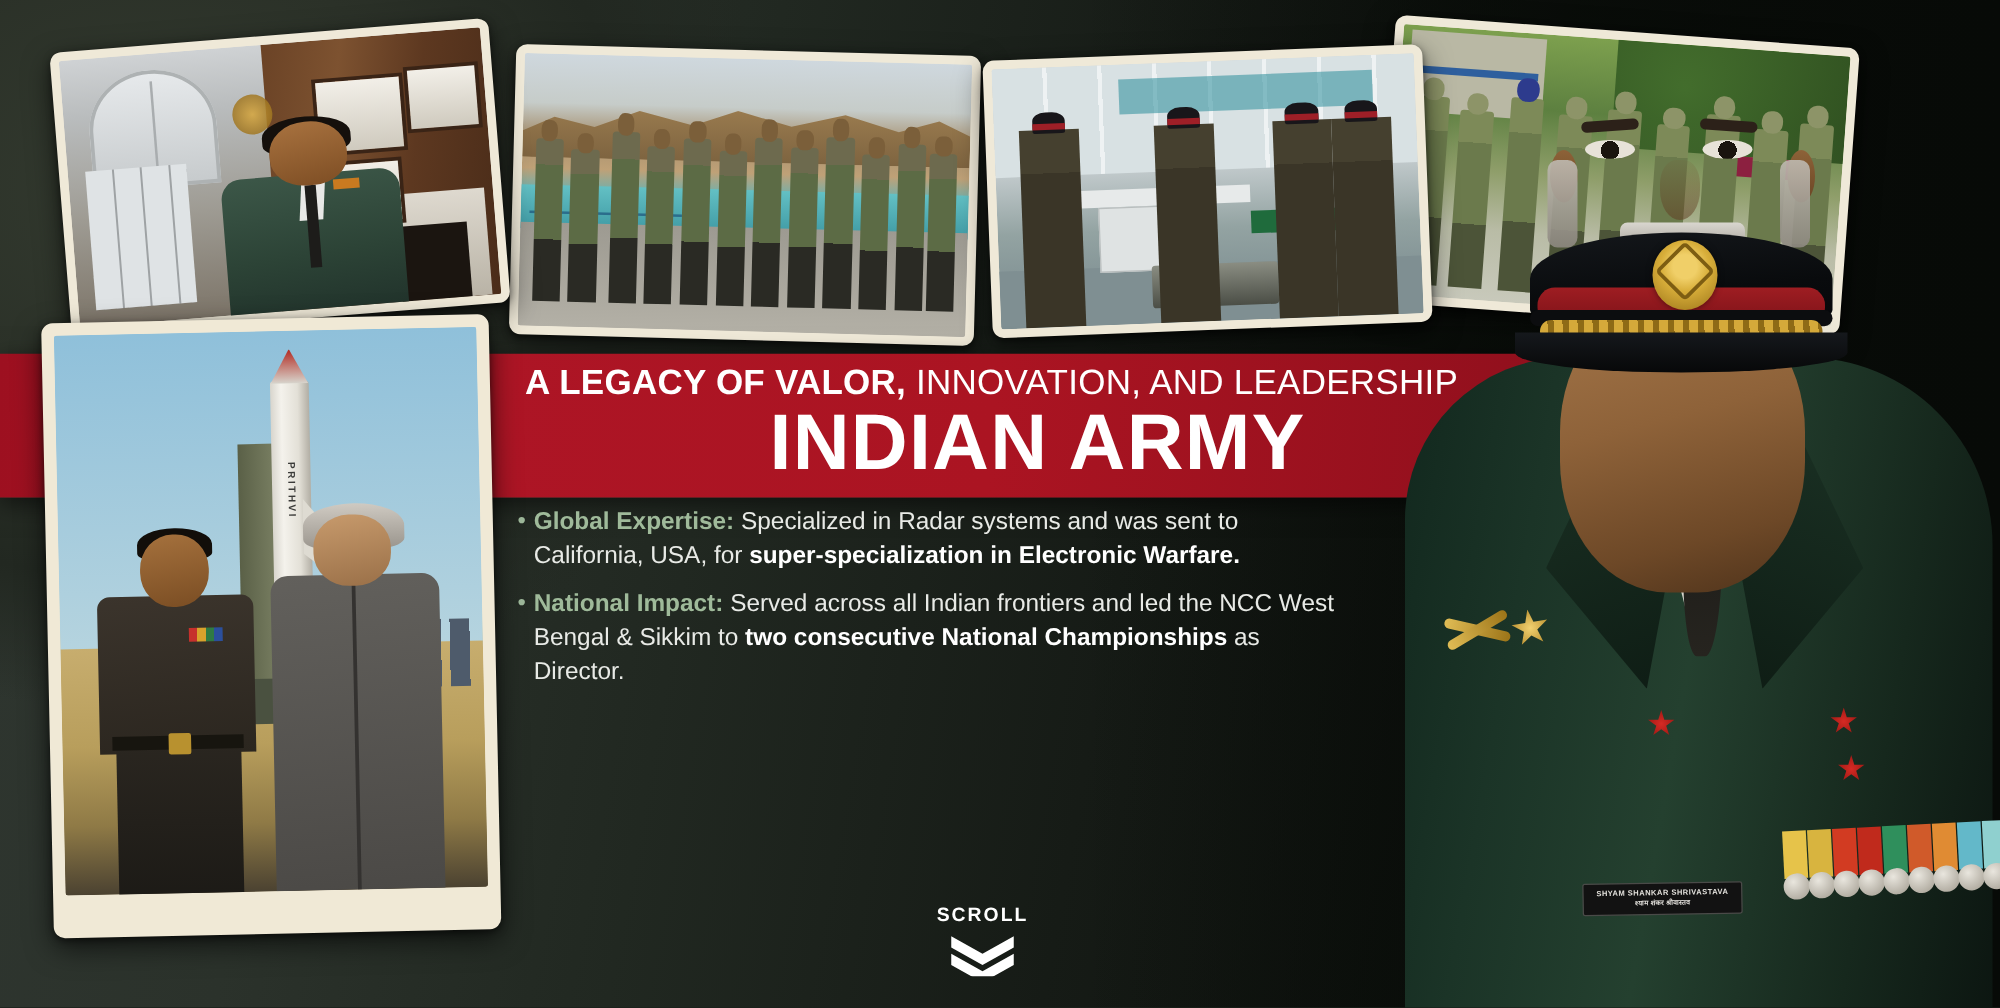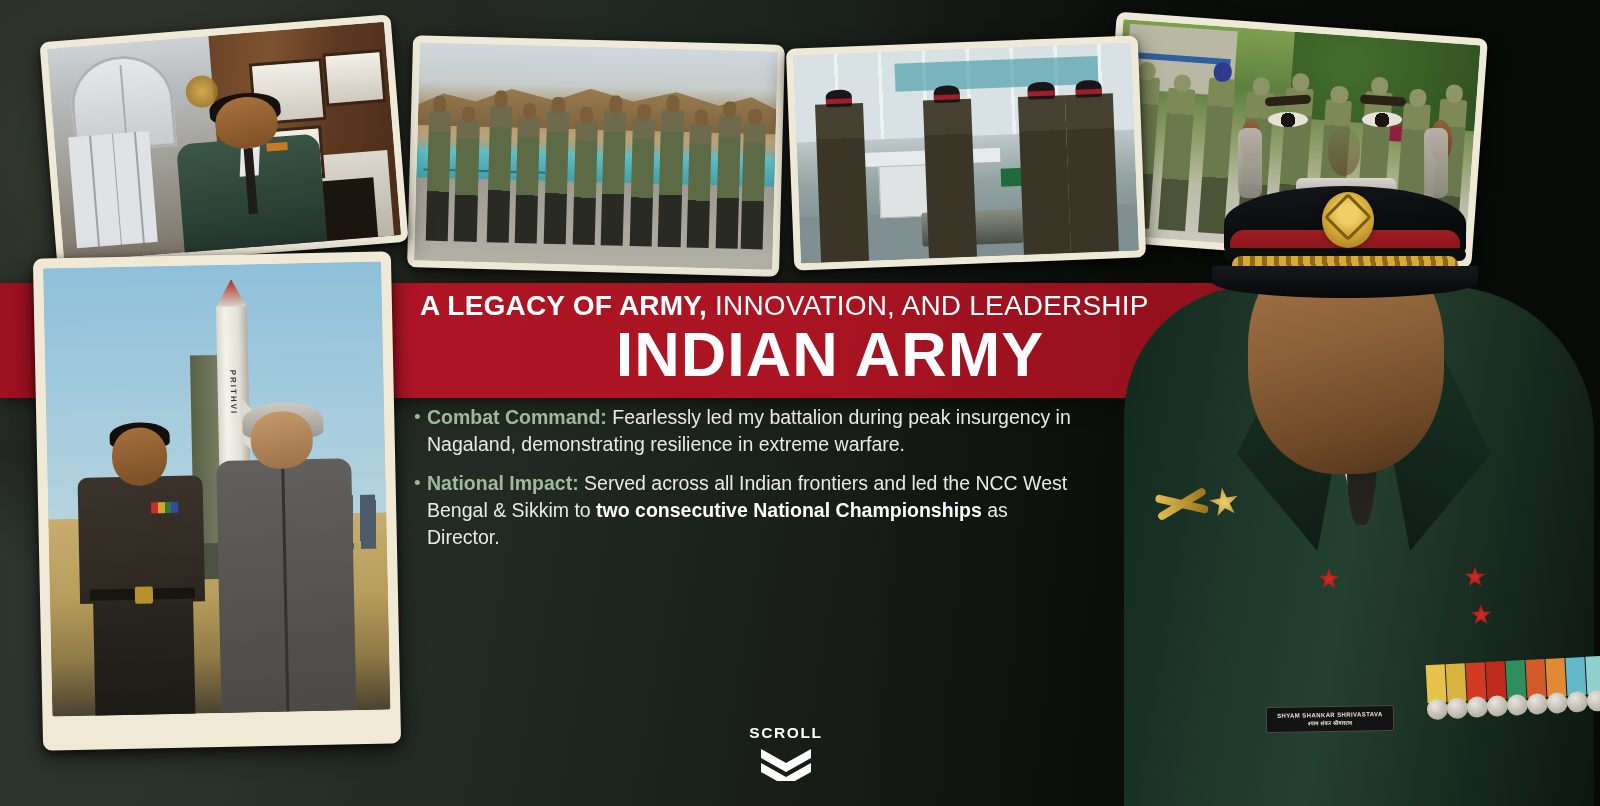--- a/index.html
+++ b/index.html
@@ -371,28 +371,28 @@
             <div class="b"></div>
             <div class="hr"></div>
             <div class="h"></div>
           </div>
       </div>
     </div>
   </div>
 
   <div class="banner">
     <div class="tagline">
-      <b>A LEGACY OF ARMY,</b><span> INNOVATION, AND LEADERSHIP</span>
+      <b>A LEGACY OF VALOR,</b><span> INNOVATION, AND LEADERSHIP</span>
     </div>
     <div class="maintitle">INDIAN ARMY</div>
   </div>
 
   <ul class="bullets">
     <li>
-      <span class="hd">Combat Command:</span><span> Fearlessly led my battalion during peak insurgency in Nagaland, demonstrating resilience in extreme warfare.</span>
+      <span class="hd">Global Expertise:</span><span> Specialized in Radar systems and was sent to California, USA, for </span><b>super-specialization in Electronic Warfare.</b><span></span>
     </li>
     <li>
       <span class="hd">National Impact:</span><span> Served across all Indian frontiers and led the NCC West Bengal &amp; Sikkim to </span><b>two consecutive National Championships</b><span> as Director.</span>
     </li>
   </ul>
 
   <div class="scroll">
     <div class="lbl">SCROLL</div>
     <svg width="58" height="34" viewBox="0 0 58 34">
       <path d="M4 2 L29 16 L54 2 L54 11 L29 25 L4 11 Z" fill="#ffffff"></path>

